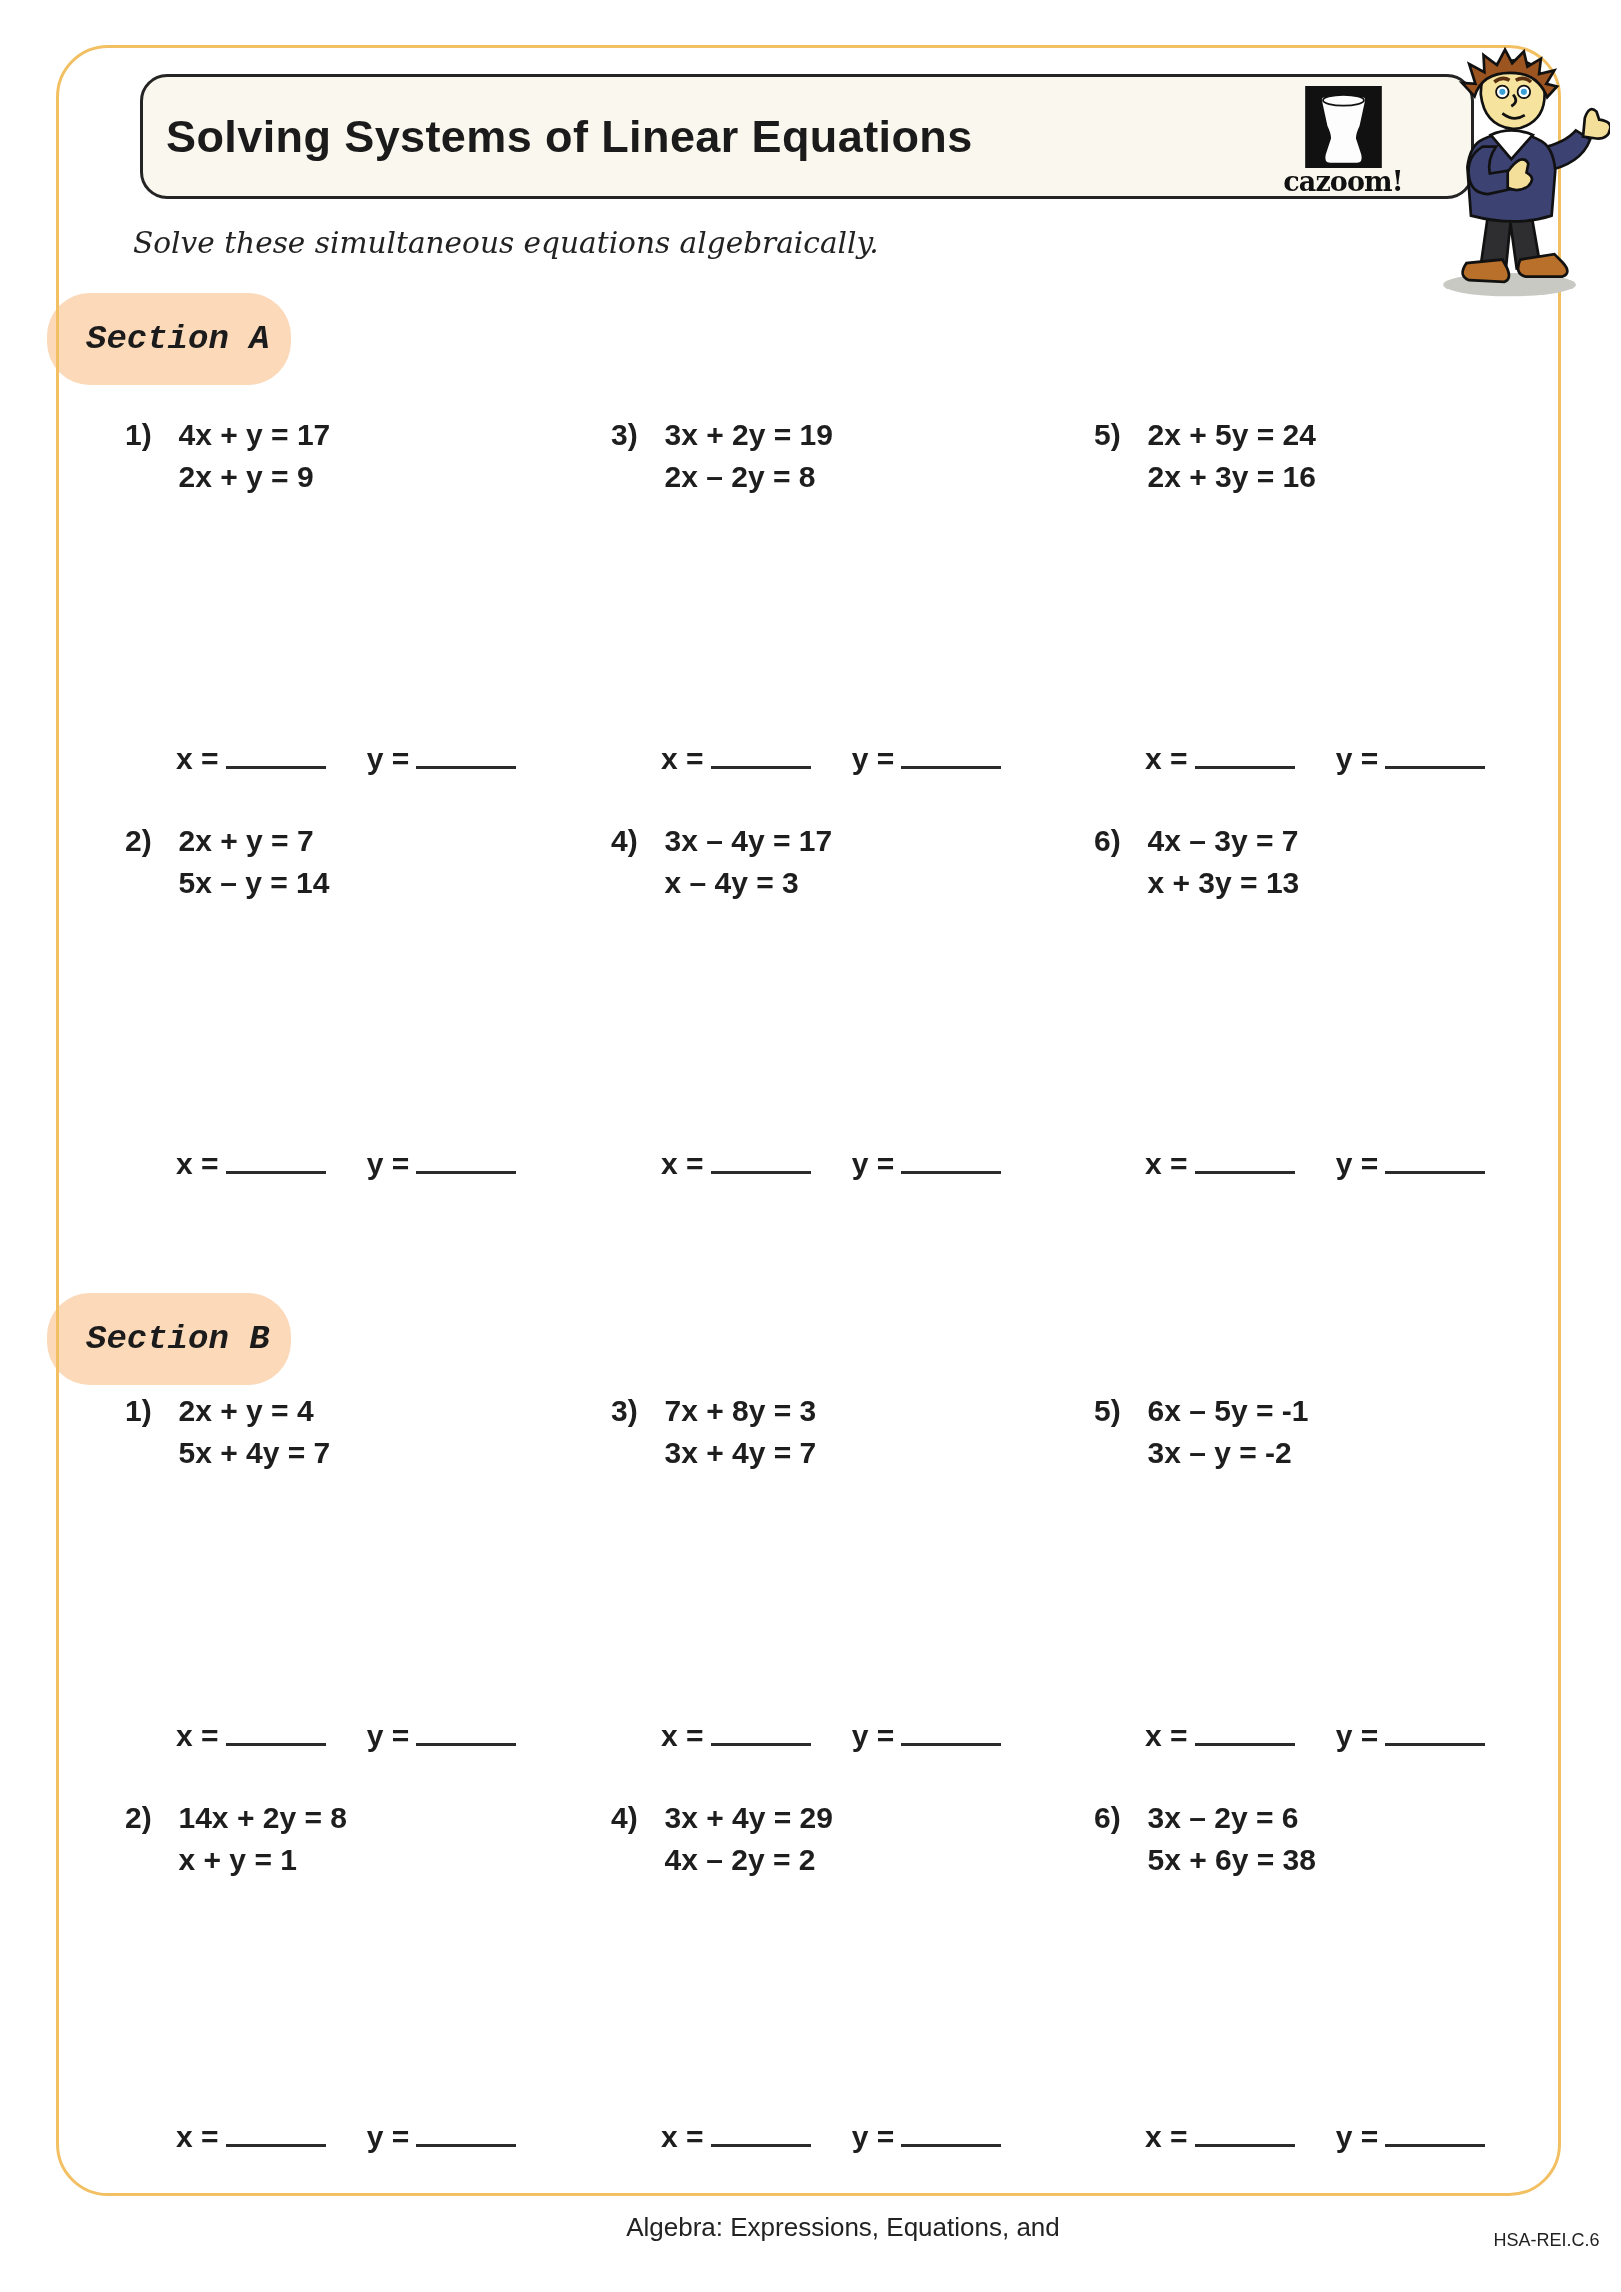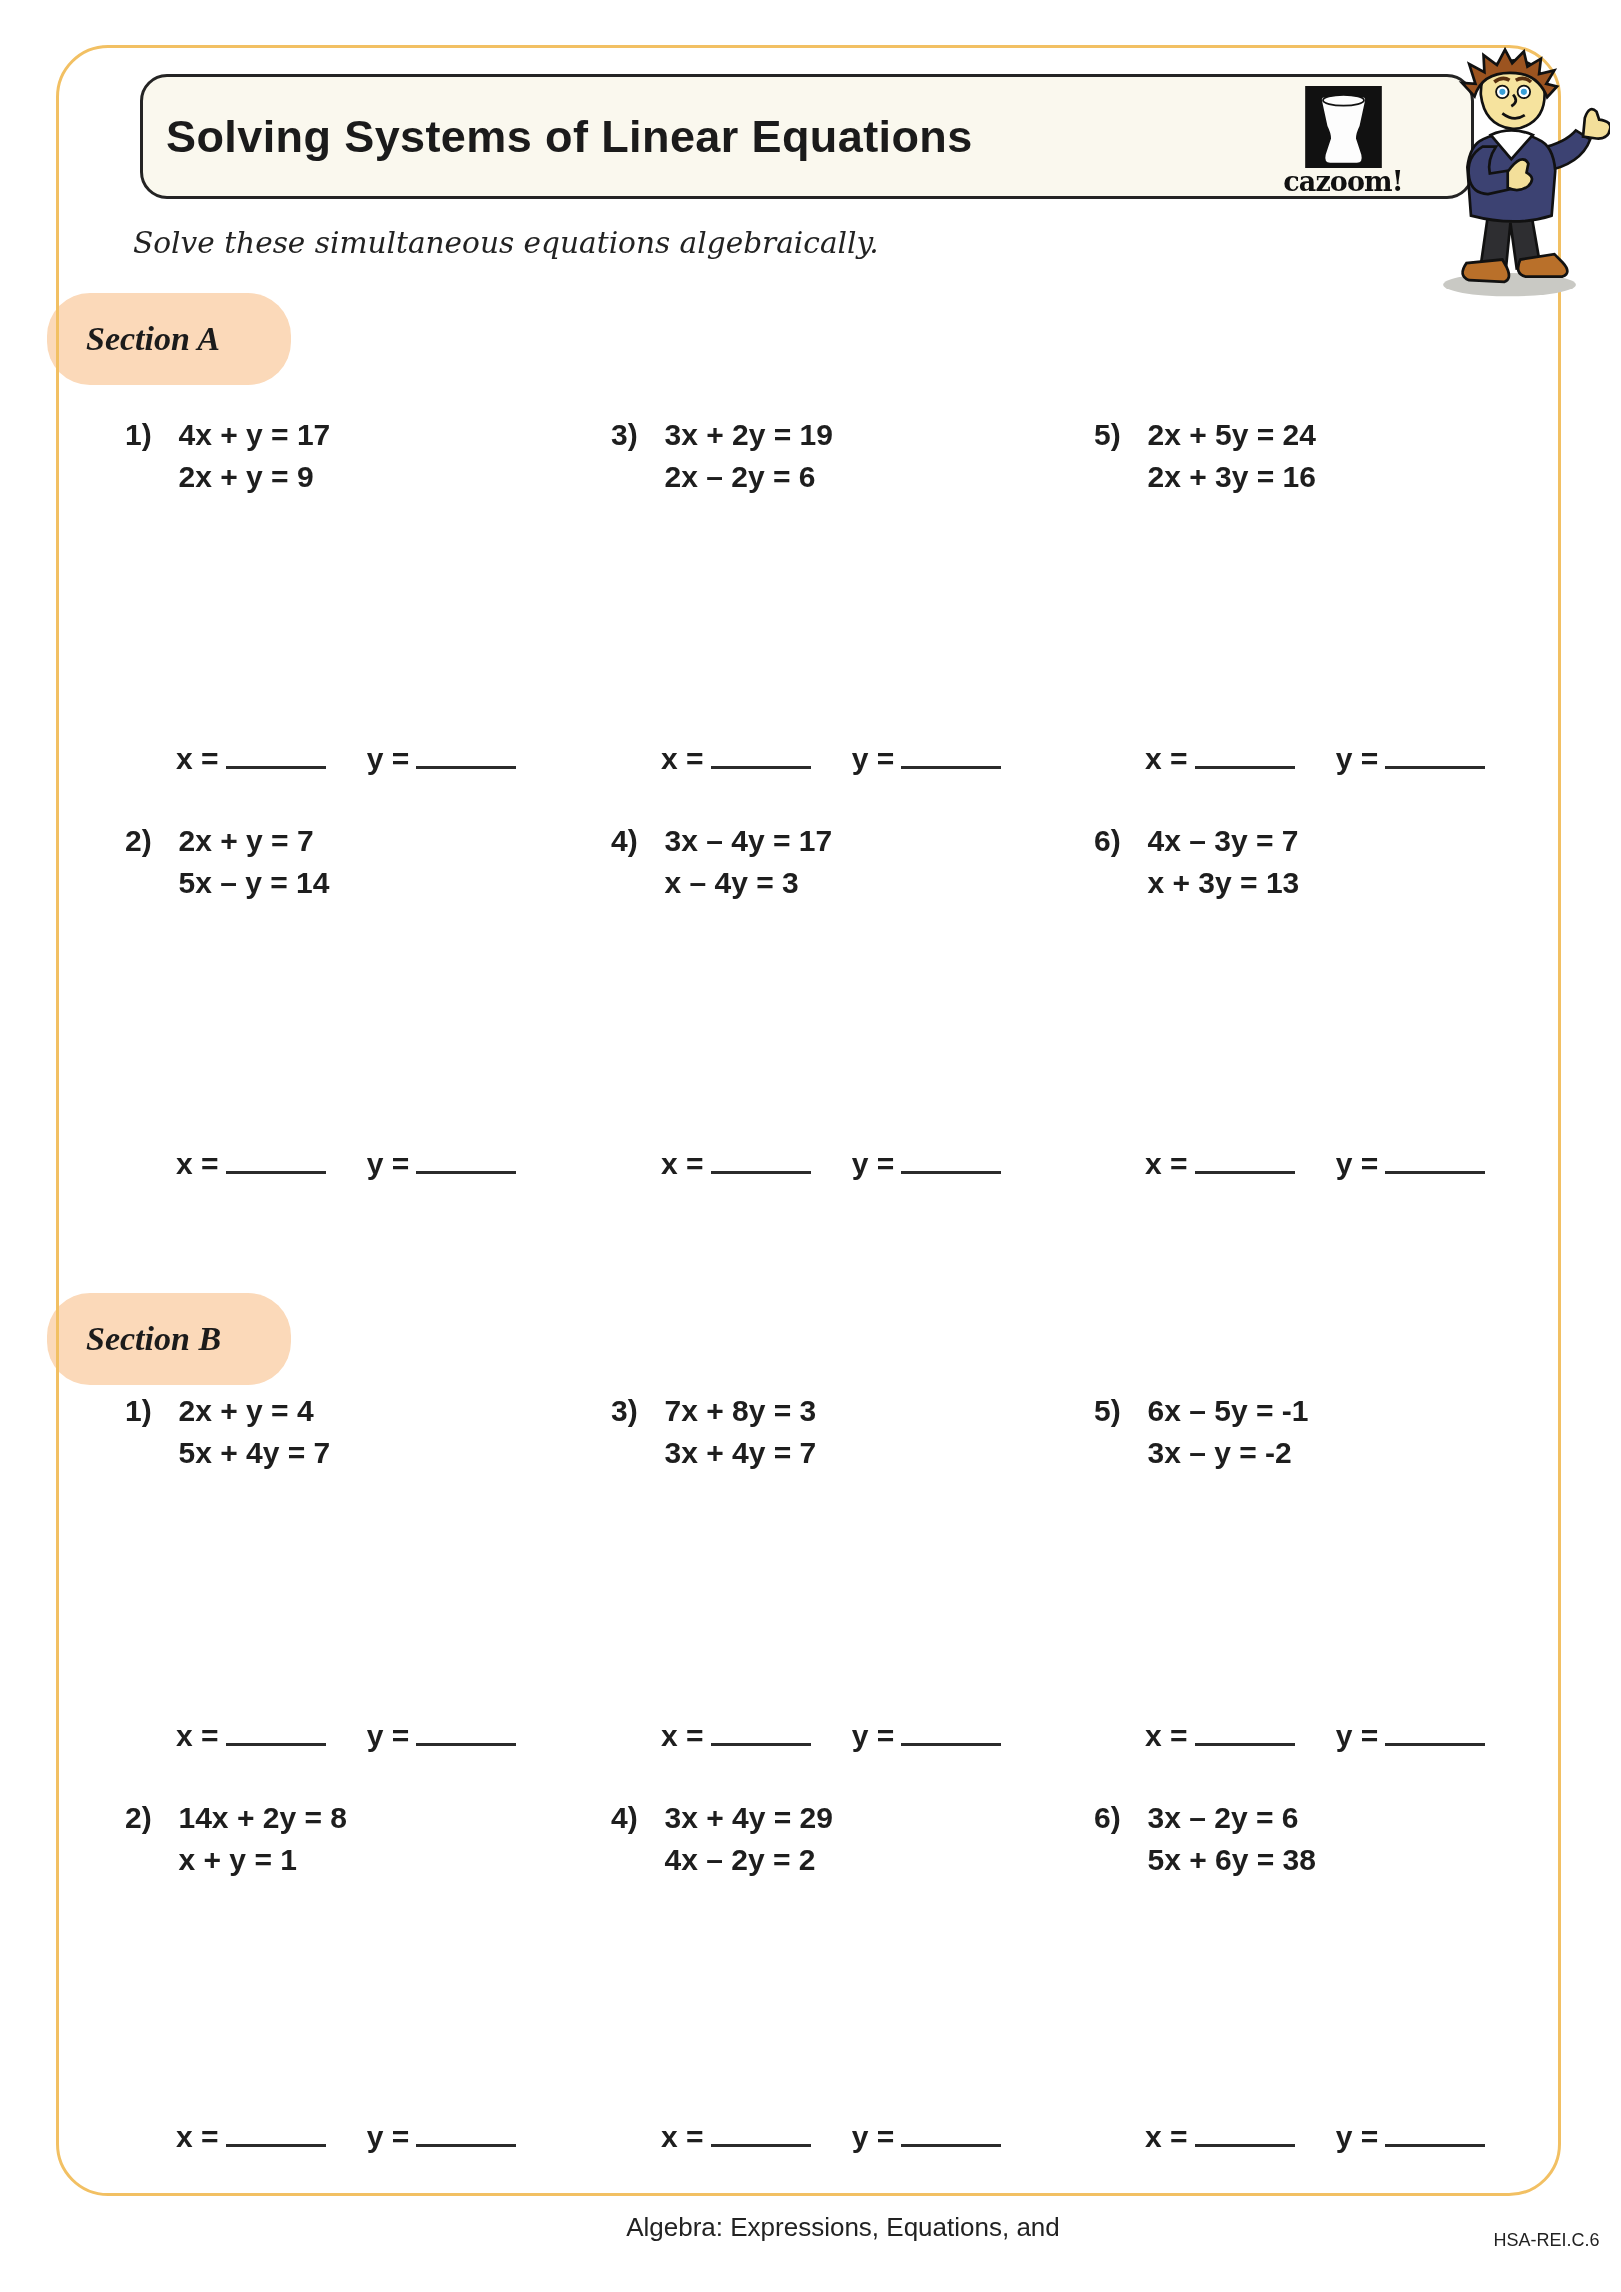--- a/index.html
+++ b/index.html
@@ -24,21 +24,21 @@
 
   
   .character{position:absolute;left:1418px;top:30px;width:192px;height:269px;z-index:7;}
 
   .instruction{position:absolute;left:133px;top:226px;font-family:"DejaVu Serif",serif;
     font-style:italic;font-size:29.6px;color:#222;}
 
   .pill{position:absolute;left:47px;width:244px;height:92px;background:var(--pill,#fbd9b9);
     border-radius:43px;z-index:1;}
   .pill span{display:block;line-height:92px;padding-left:39px;white-space:nowrap;
-    font-family:Liberation Serif, serif;font-style:italic;font-weight:700;font-size:34px;color:#1b1b1b;}
+    font-family:Liberation Mono, monospace;font-style:italic;font-weight:700;font-size:34px;color:#1b1b1b;}
   .pill.a{top:293px;} .pill.b{top:1293px;}
 
   .problem{position:absolute;display:flex;gap:12.5px;font-size:30px;font-weight:700;
     line-height:42px;color:#1e1e1e;white-space:nowrap;}
   .pnum{width:41px;}
   .peqs{display:flex;flex-direction:column;}
 
   .answers{position:absolute;white-space:nowrap;font-size:30px;font-weight:700;color:#1e1e1e;}
   .blank{display:inline-block;width:100px;height:32px;margin-left:7.2px;
     border-bottom:3.6px solid #2b2b2b;}
@@ -115,21 +115,21 @@
     <span class="pnum">1)</span>
     <span class="peqs">
         <span>4x + y = 17</span>
         <span>2x + y = 9</span>
       </span>
   </div>
   <div class="problem" style="left:611px;top:414px">
     <span class="pnum">3)</span>
     <span class="peqs">
         <span>3x + 2y = 19</span>
-        <span>2x – 2y = 6</span>
+        <span>2x – 2y = 8</span>
       </span>
   </div>
   <div class="problem" style="left:1094px;top:414px">
     <span class="pnum">5)</span>
     <span class="peqs">
         <span>2x + 5y = 24</span>
         <span>2x + 3y = 16</span>
       </span>
   </div>
 

